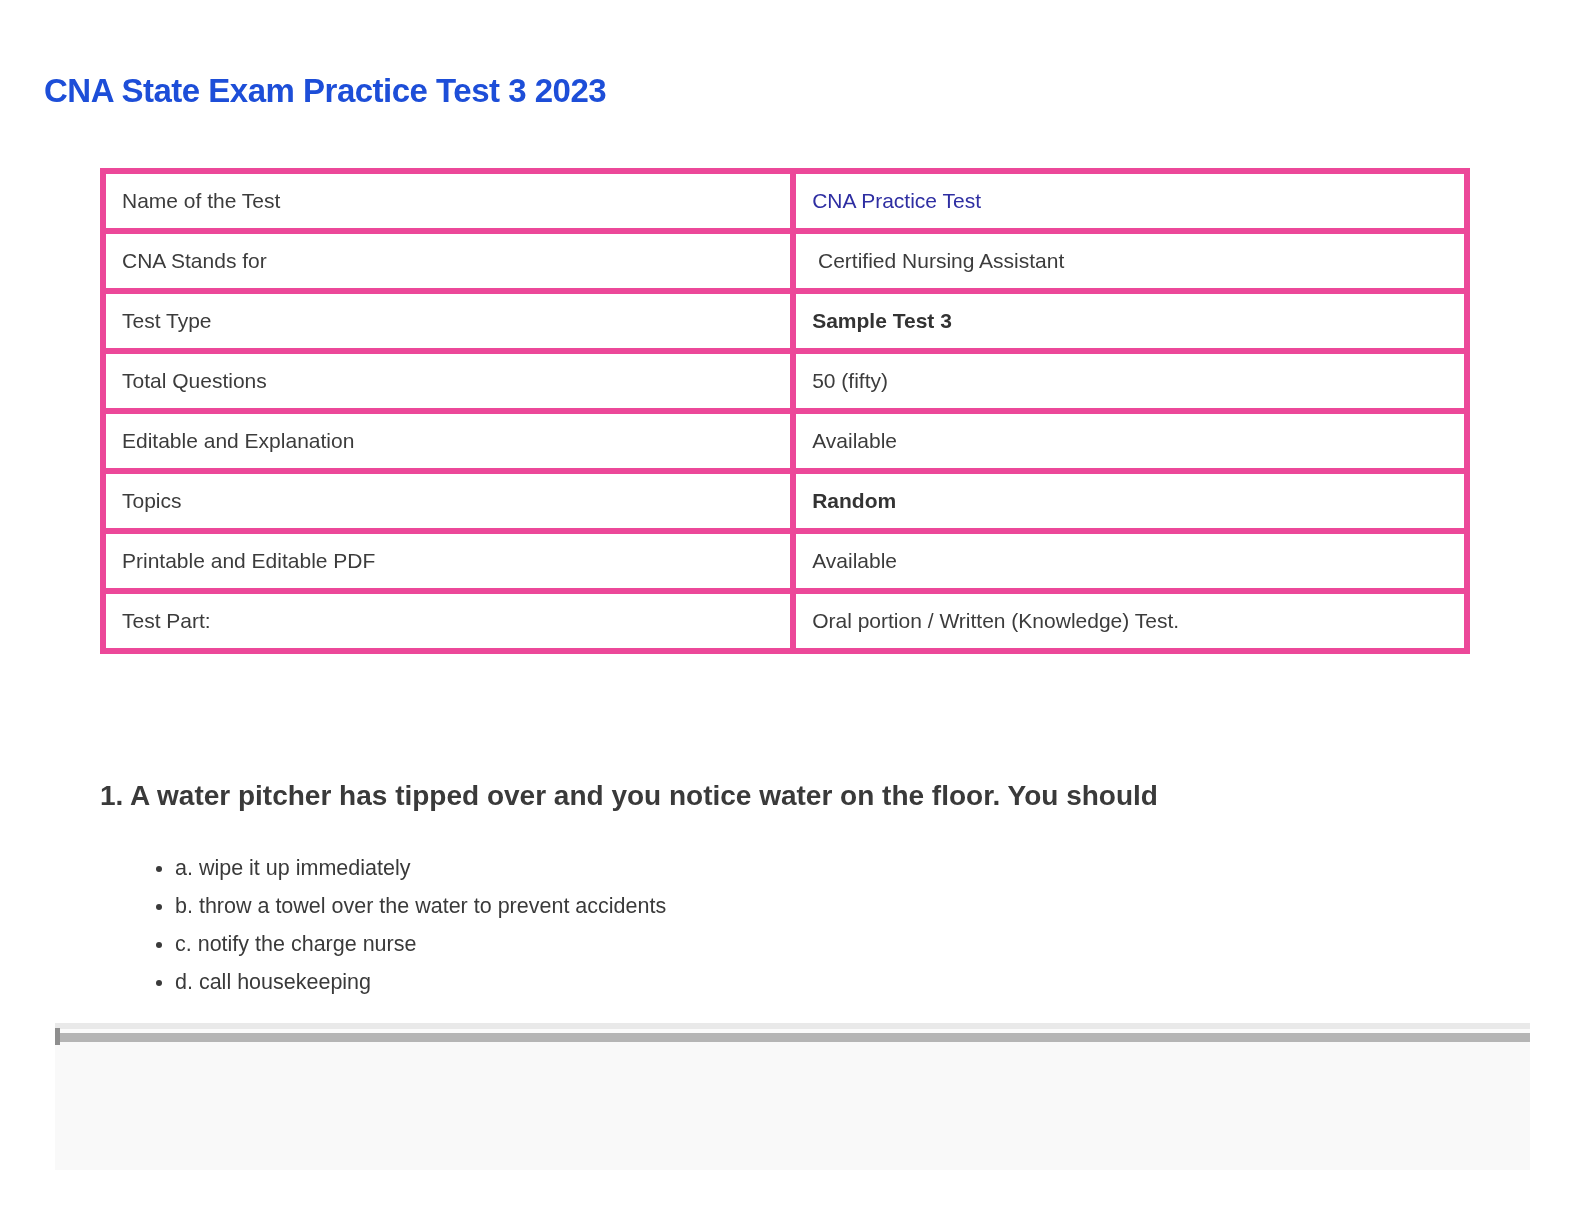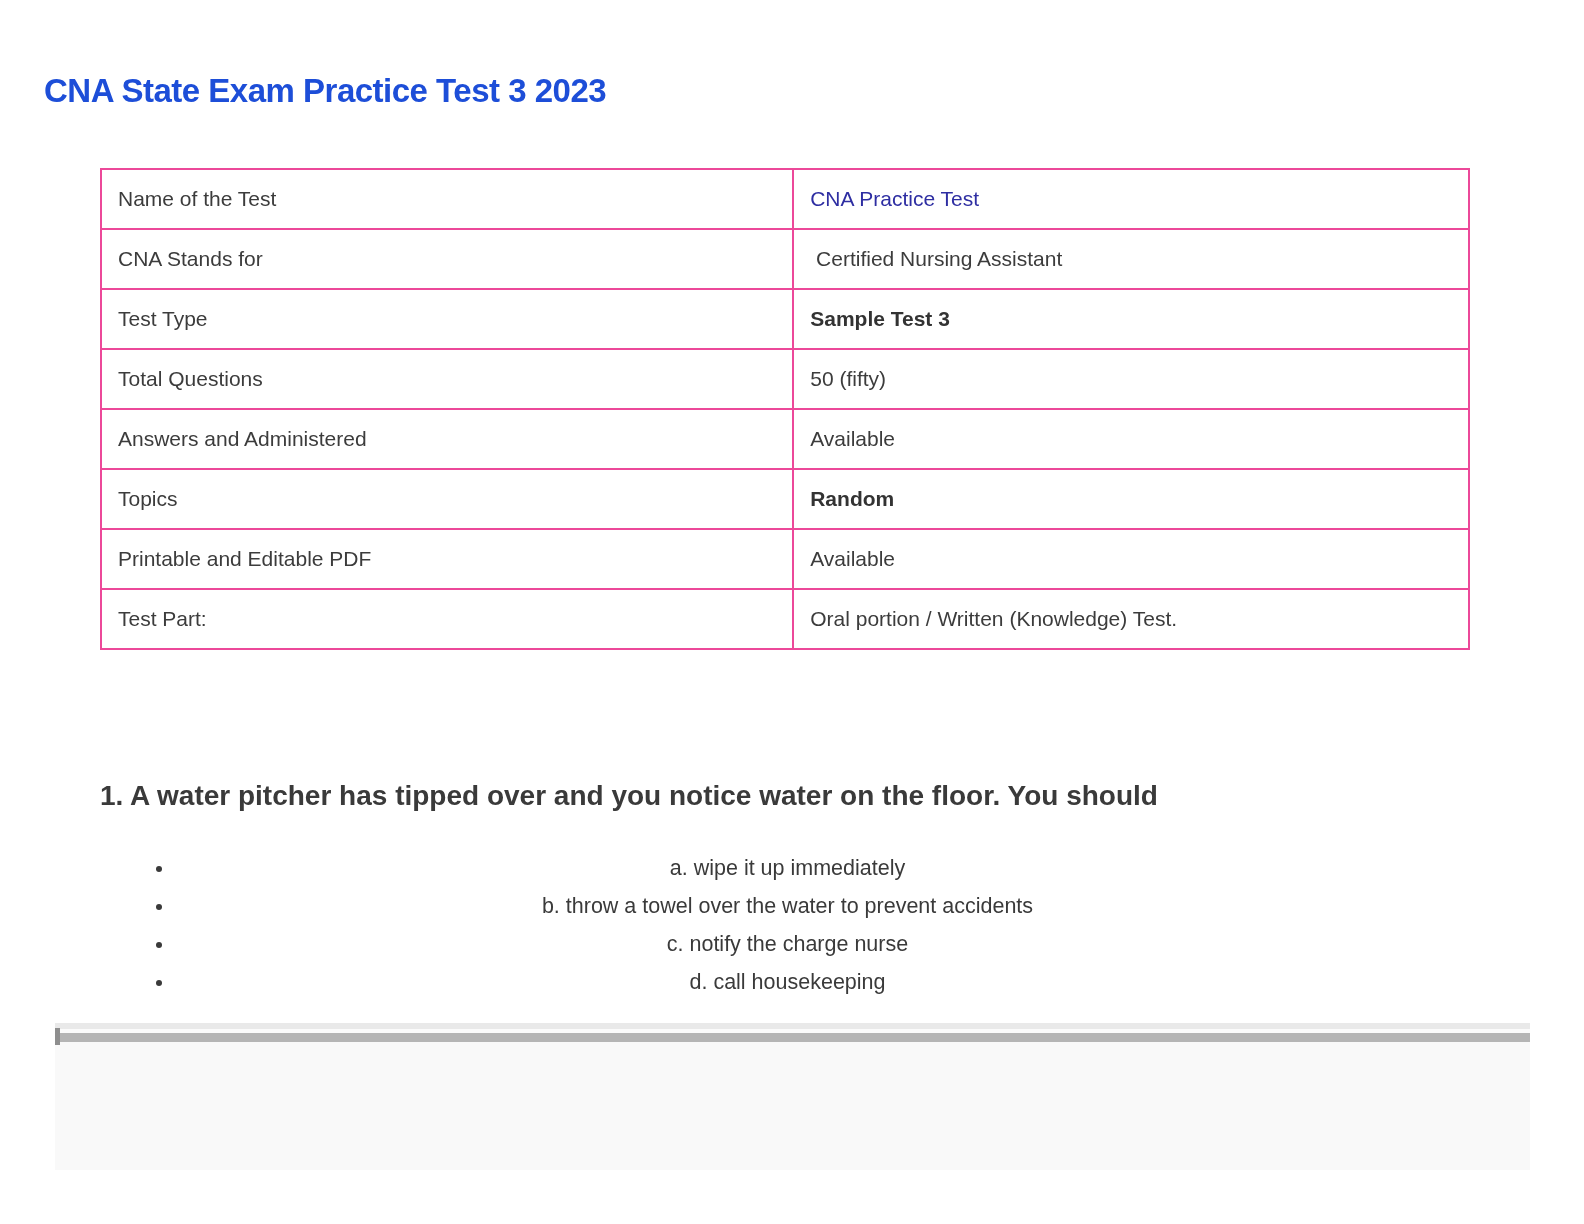--- a/index.html
+++ b/index.html
@@ -23,21 +23,21 @@
   }
   .info-table {
     position: absolute;
     left: 100px;
     top: 168px;
     width: 1370px;
     border-collapse: collapse;
     table-layout: fixed;
   }
   .info-table td {
-    border: 2px solid #ec4899;
+    border: 6px solid #ec4899;
     height: 60px;
     vertical-align: middle;
     font-size: 21px;
     color: #3c3c3c;
     padding: 0 12px 0 16px;
     white-space: pre-wrap;
     overflow: hidden;
   }
   .info-table col.c1 { width: 50.6%; }
   .info-table col.c2 { width: 49.4%; }
@@ -56,21 +56,20 @@
     font-weight: bold;
     color: #3a3a3a;
   }
   .options {
     position: absolute;
     left: 100px;
     top: 856px;
     width: 1300px;
     list-style: disc outside;
     padding-left: 75px;
-    text-align: center;
   }
   .options li {
     font-size: 21.5px;
     line-height: 24px;
     color: #3a3a3a;
     margin-bottom: 14px;
   }
   .embed-panel {
     position: absolute;
     left: 55px;
@@ -127,21 +126,21 @@
       </tr>
       <tr>
         <td>Test Type</td>
         <td class="bold">Sample Test 3</td>
       </tr>
       <tr>
         <td>Total Questions</td>
         <td>50 (fifty)</td>
       </tr>
       <tr>
-        <td>Answers and Administered</td>
+        <td>Editable and Explanation</td>
         <td>Available</td>
       </tr>
       <tr>
         <td>Topics</td>
         <td class="bold">Random</td>
       </tr>
       <tr>
         <td>Printable and Editable PDF</td>
         <td>Available</td>
       </tr>

